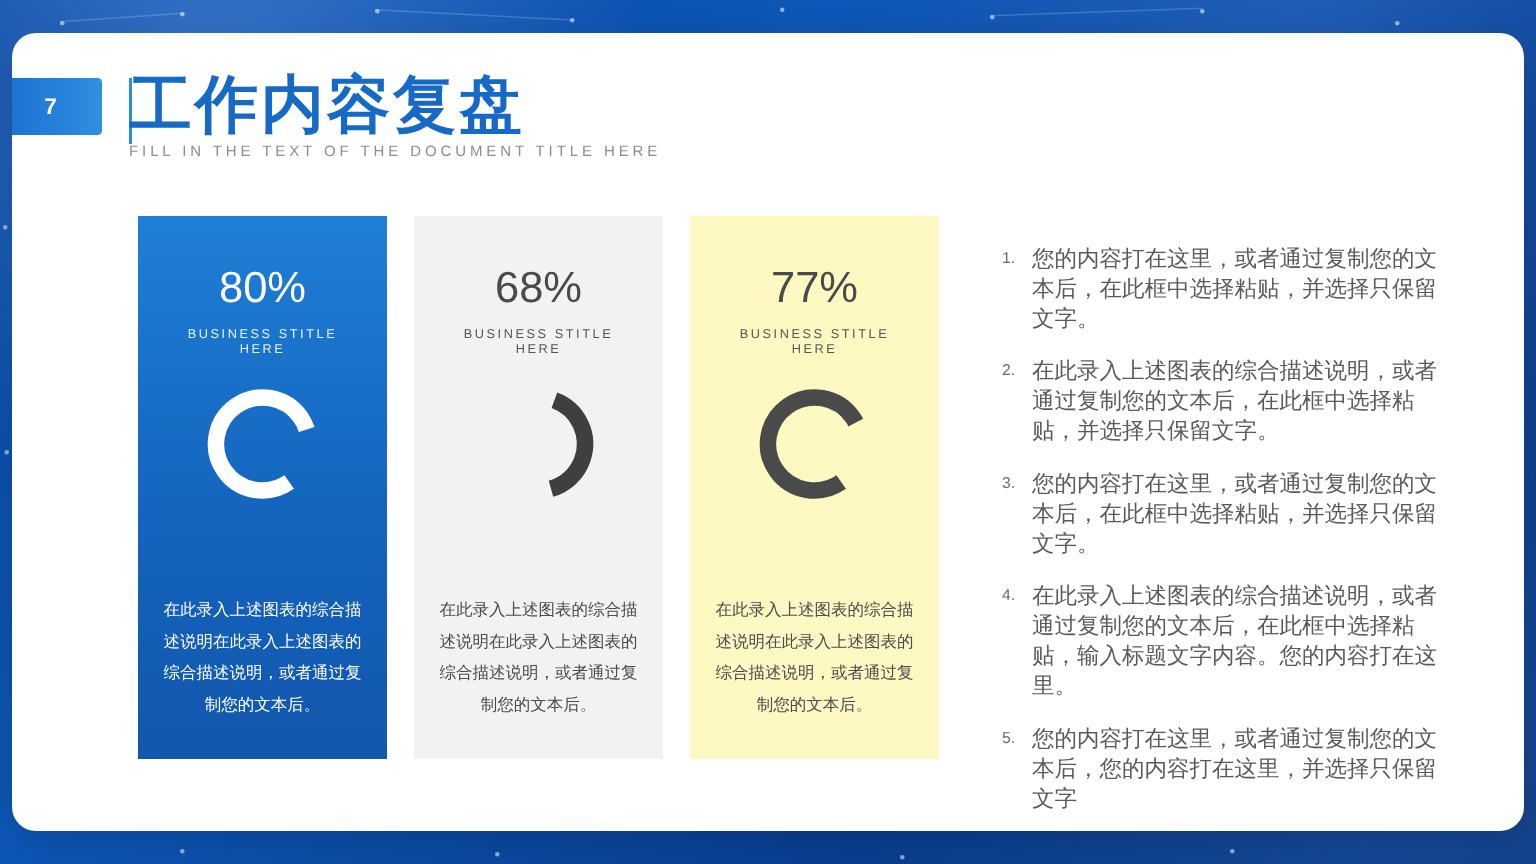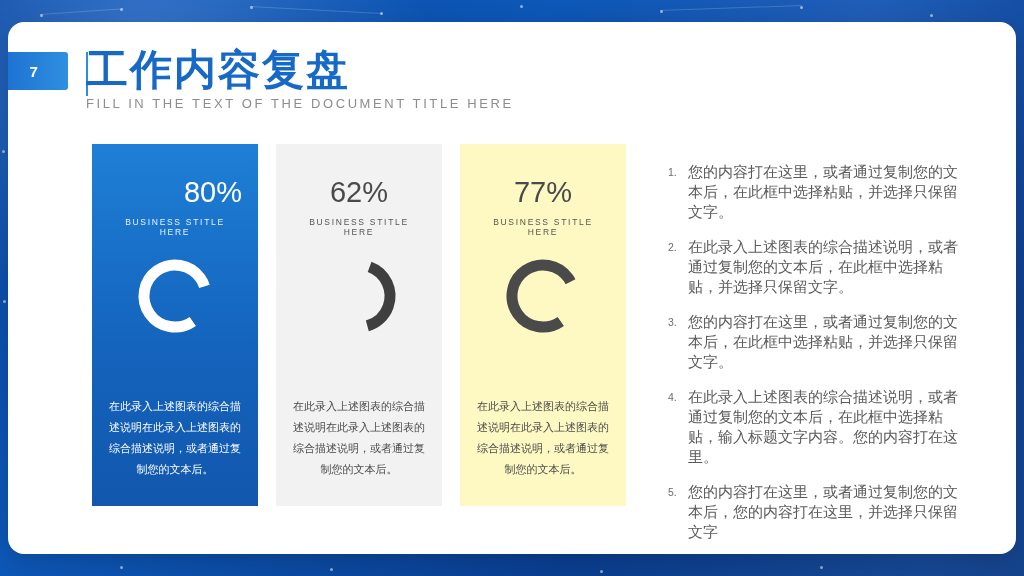--- a/index.html
+++ b/index.html
@@ -56,21 +56,21 @@
     font-family:"DejaVu Sans", sans-serif;
     font-size:42px;
     font-weight:bold;
     color:#1769c6;
     letter-spacing:2px;
     line-height:44px;
     margin:0;
   }
   .title-en {
     margin-top:4px;
-    font-size:13px;
+    font-size:10px;
     color:#8d8d8d;
     letter-spacing:2.6px;
     font-family:"Liberation Sans", sans-serif;
   }
   .title-rule {
     position:absolute; left:78px; top:30px;
     width:2px; height:44px; background:#2a8fe0;
   }
 
   
@@ -85,21 +85,21 @@
   .col.c0 { left:0;   background:linear-gradient(180deg,#1f7fd6 0%, #1464bd 55%, #1257ad 100%); }
   .col.c1 { left:184px; background:#f2f2f2; }
   .col.c2 { left:368px; background:#fef9c3; }
 
   .pct {
     font-size:29px;
     font-weight:400;
     line-height:32px;
     font-family:"Liberation Sans", sans-serif;
   }
-  .c0 .pct { color:#ffffff;text-align:right; }
+  .c0 .pct { color:#ffffff; }
   .c1 .pct, .c2 .pct { color:#4a4a4a; }
 
   .sub {
     margin-top:9px;
     font-size:8.5px;
     letter-spacing:1.7px;
     font-family:Liberation Sans, sans-serif;
   }
   .c0 .sub { color:#e8f2fd; }
   .c1 .sub, .c2 .sub { color:#555; }
@@ -198,21 +198,21 @@
         <div class="sub">BUSINESS STITLE HERE</div>
         <div class="ring">
           <svg width="86" height="86" viewBox="0 0 86 86" aria-hidden="true">
             <circle cx="43" cy="43" r="31" fill="none" stroke="#ffffff" stroke-width="11" stroke-dasharray="155 195" stroke-linecap="butt" transform="rotate(55 43 43)"></circle>
           </svg>
         </div>
         <div class="body-txt">在此录入上述图表的综合描述说明在此录入上述图表的综合描述说明，或者通过复制您的文本后。</div>
       </div>
 
       <div class="col c1">
-        <div class="pct">62%</div>
+        <div class="pct">68%</div>
         <div class="sub">BUSINESS STITLE HERE</div>
         <div class="ring">
           <svg width="86" height="86" viewBox="0 0 86 86" aria-hidden="true">
             <circle cx="43" cy="43" r="31" fill="none" stroke="#3f3f3f" stroke-width="11" stroke-dasharray="78 195" stroke-linecap="butt" transform="rotate(-70 43 43)"></circle>
           </svg>
         </div>
         <div class="body-txt">在此录入上述图表的综合描述说明在此录入上述图表的综合描述说明，或者通过复制您的文本后。</div>
       </div>
 
       <div class="col c2">

